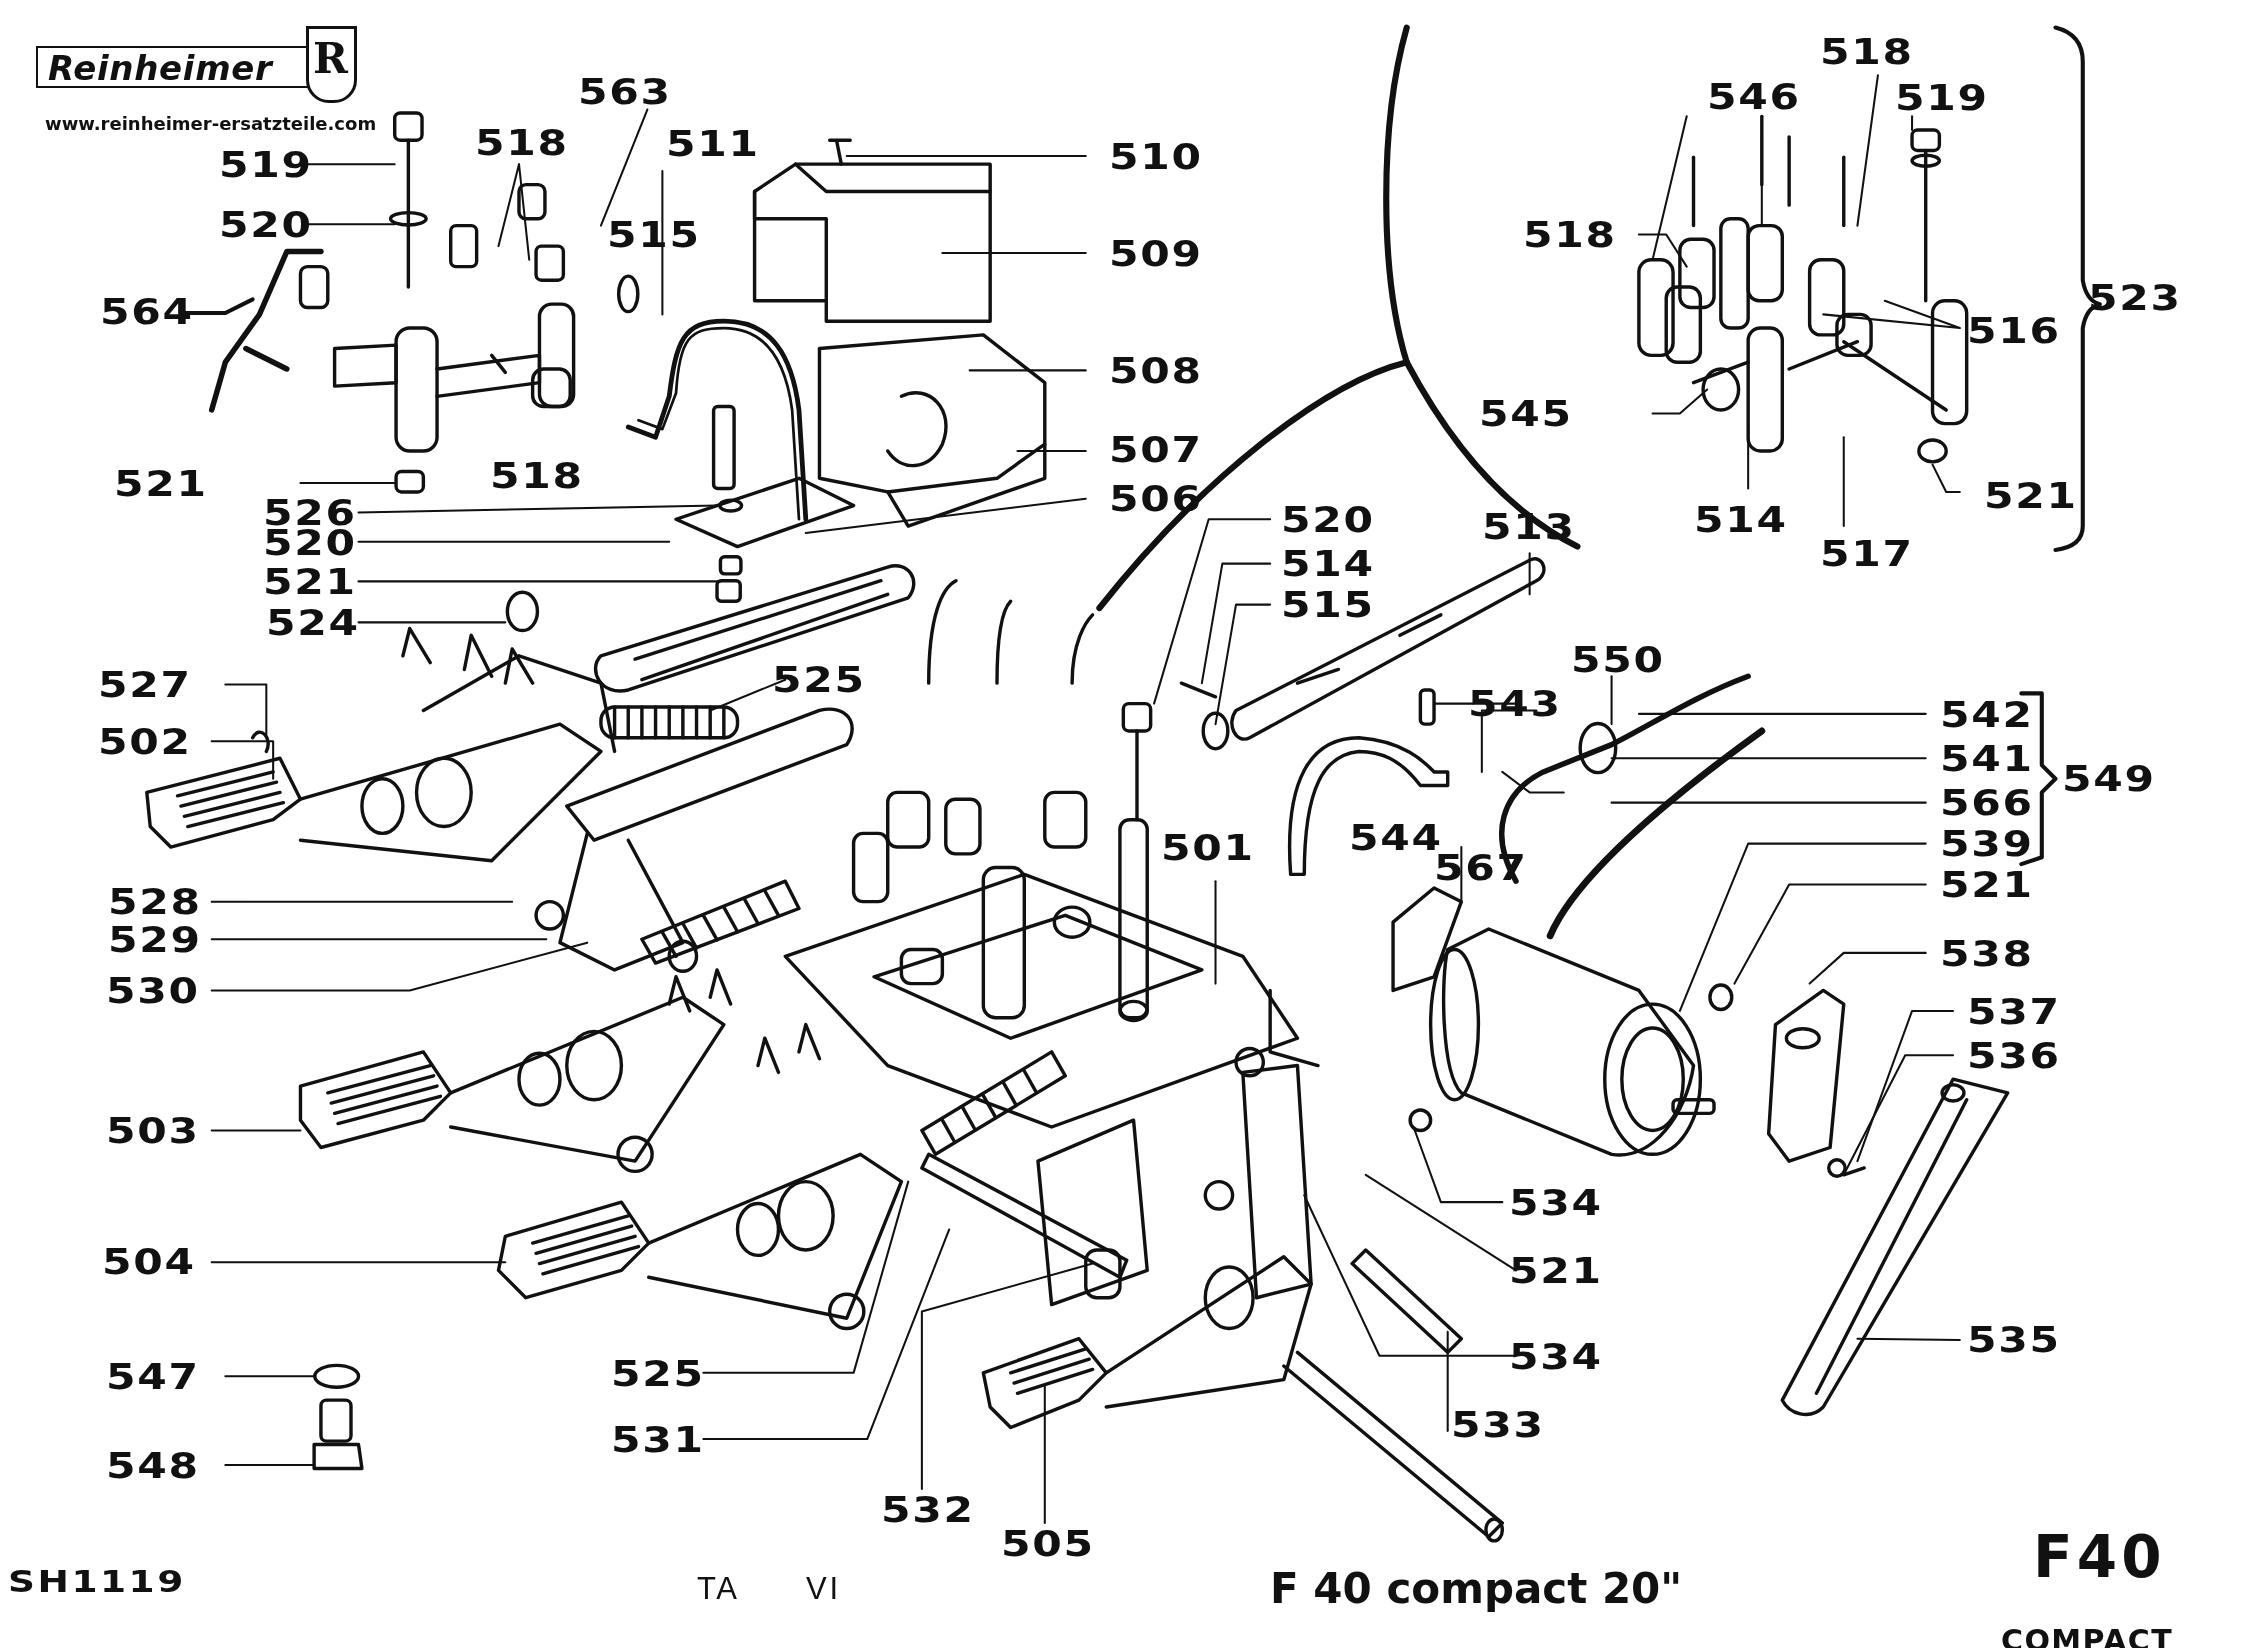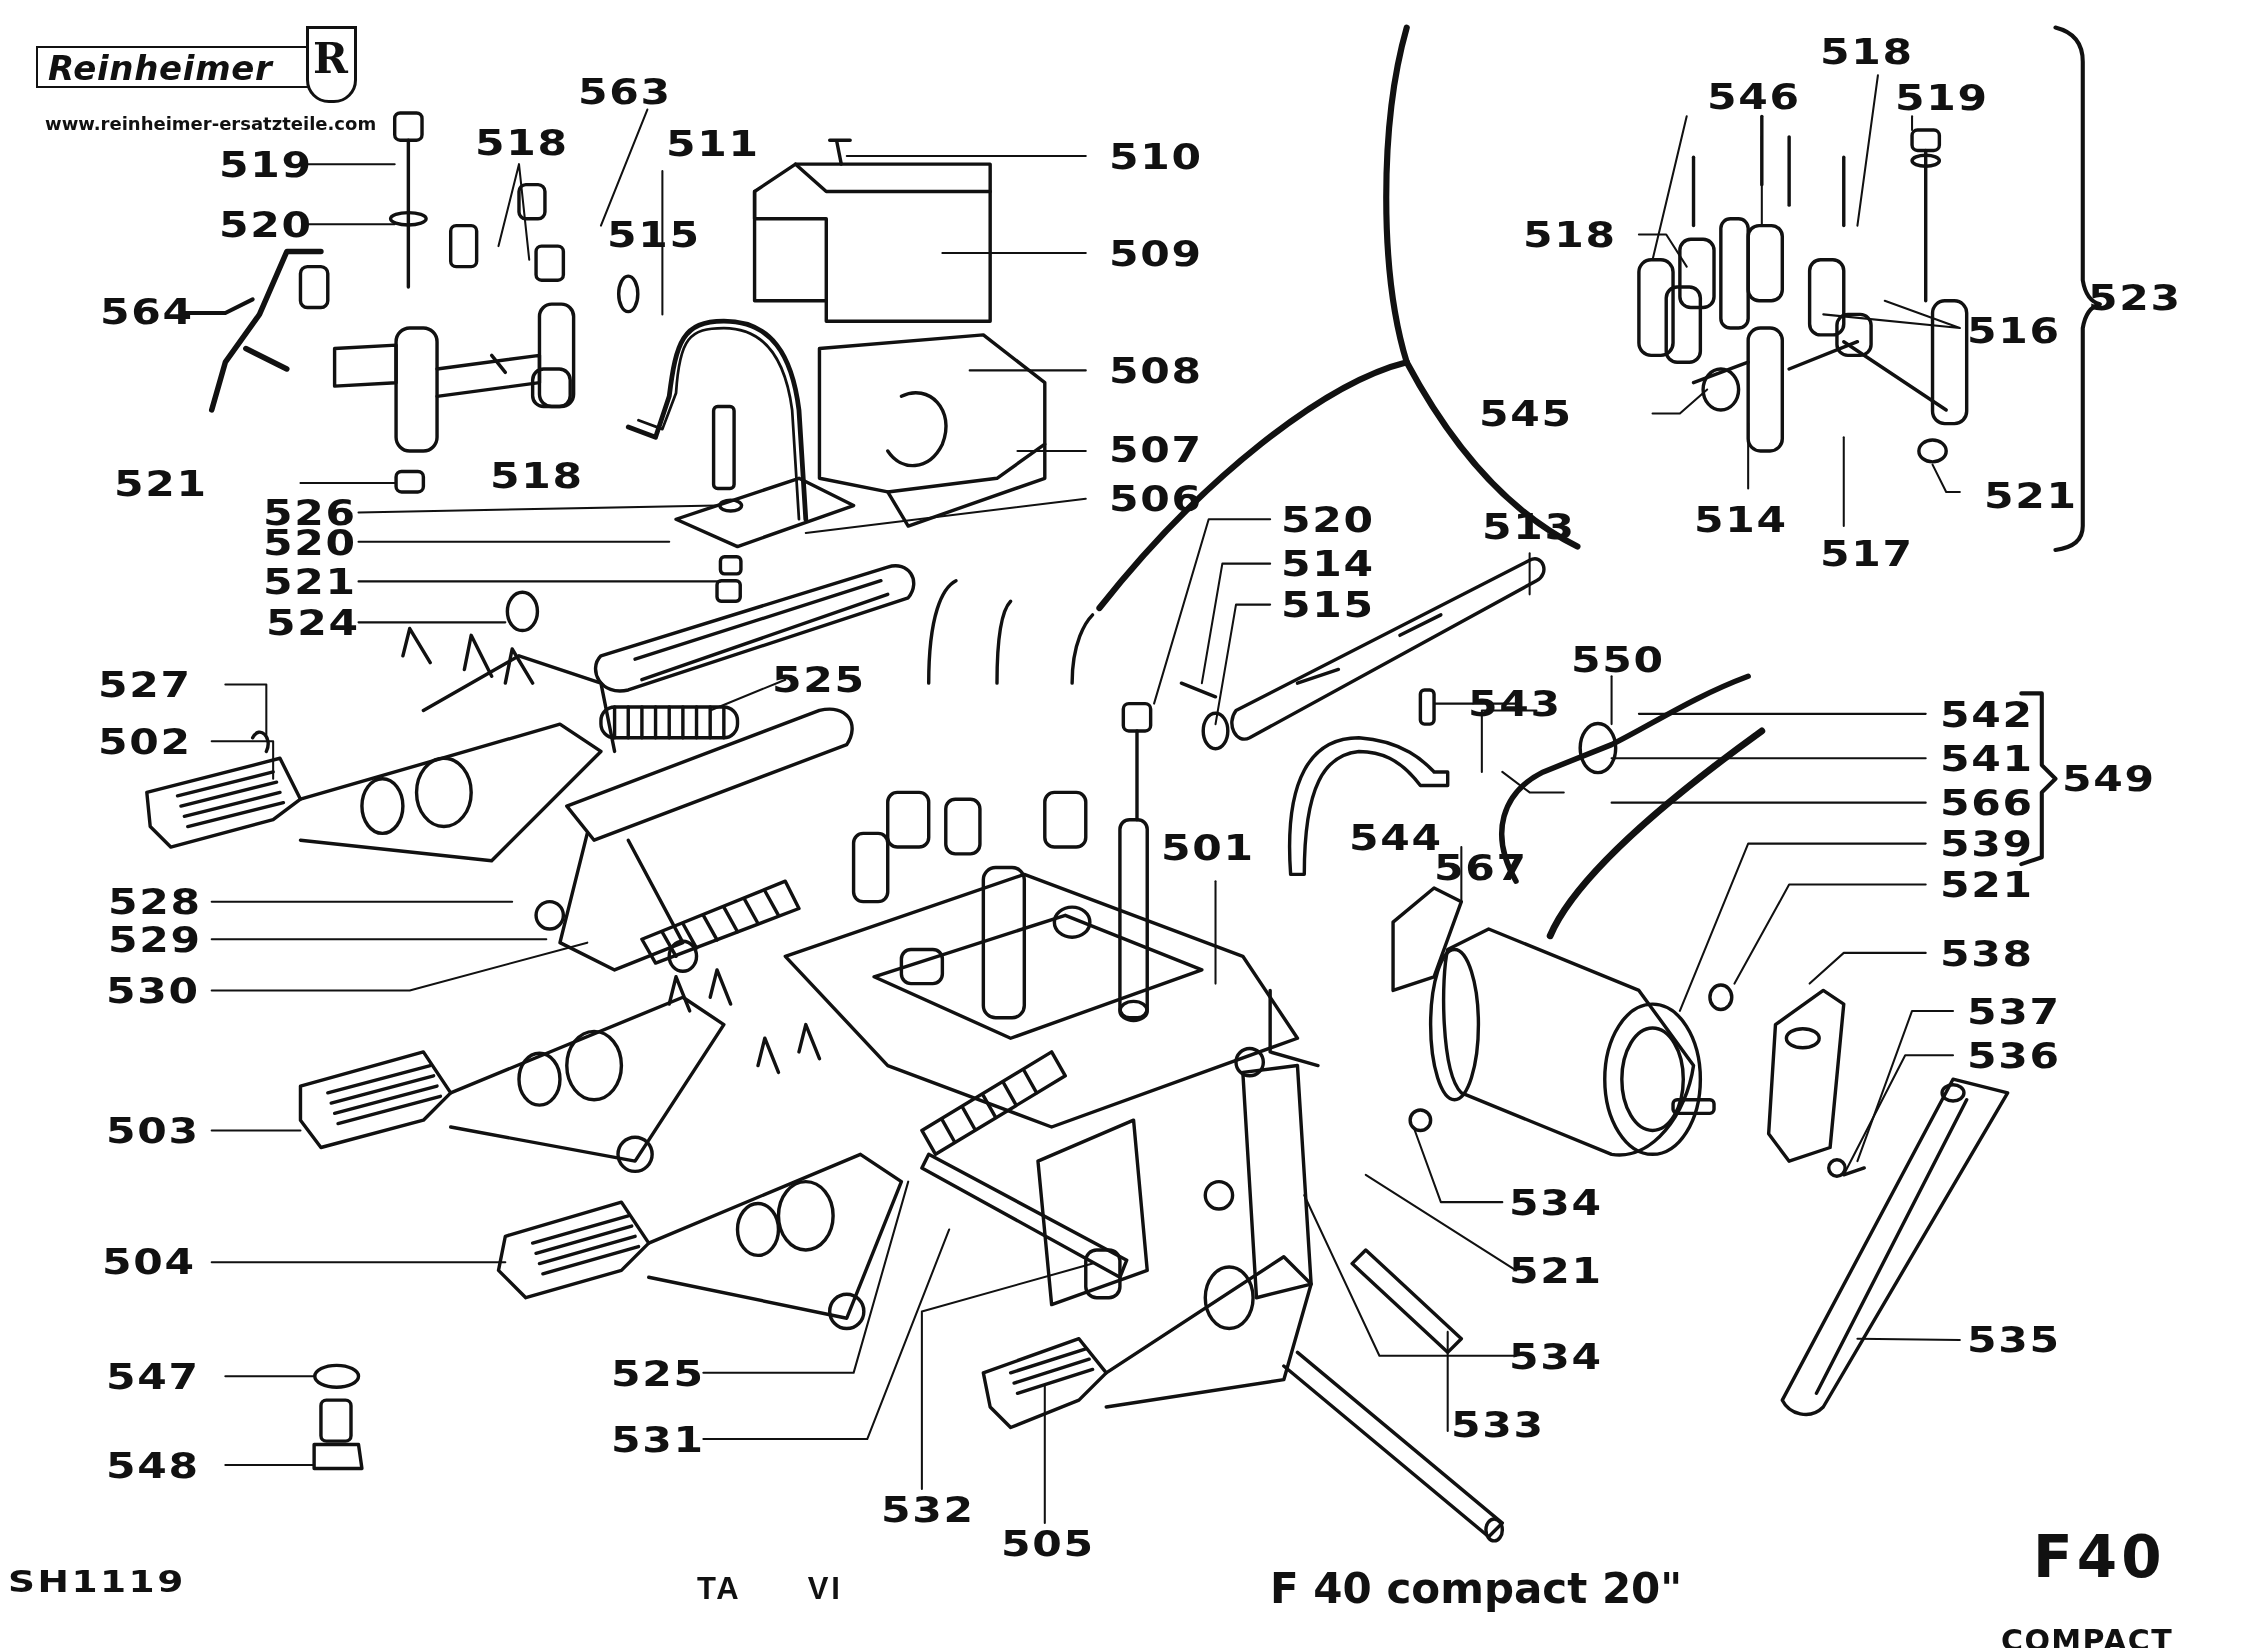--- a/index.html
+++ b/index.html
@@ -10,21 +10,21 @@
        letter-spacing:1.4px;line-height:1;color:#111;transform:scaleX(1.18);transform-origin:left top;white-space:nowrap;}
   .logo-box{position:absolute;left:36px;top:46px;width:294px;height:38px;border:2.7px solid #111;}
   .logo-text{position:absolute;left:48px;top:48px;font-family:"DejaVu Sans",sans-serif;font-weight:bold;
        font-style:italic;font-size:34px;color:#111;letter-spacing:0.7px;}
   .logo-shield{position:absolute;left:306px;top:26px;width:45px;height:71px;border:3.4px solid #111;
        border-radius:0 0 23px 23px;background:#fff;}
   .logo-r{position:absolute;left:313px;top:34px;font-family:"DejaVu Serif",serif;font-weight:bold;font-size:42px;color:#111;}
   .logo-url{position:absolute;left:45px;top:113px;font-family:"DejaVu Sans",sans-serif;font-weight:bold;font-size:18px;color:#111;}
   .foot-code{position:absolute;left:8.2px;top:1564px;font-weight:bold;font-size:30px;letter-spacing:2px;transform:scaleX(1.25);transform-origin:left top;}
   .foot-mid{position:absolute;left:697px;top:1571px;font-family:"Liberation Sans",sans-serif;font-size:31px;letter-spacing:2.7px;}
-  .foot-mid span{margin-right:55px;font-weight:bold;}
+  .foot-mid span{margin-right:55px;}
   .foot-title{position:absolute;left:1270px;top:1564px;font-family:"DejaVu Sans",sans-serif;font-weight:bold;font-size:42px;}
   .brand-big{position:absolute;left:1994px;top:1523px;font-family:"DejaVu Sans",sans-serif;font-weight:bold;font-size:58px;letter-spacing:4.1px;margin-left:39px;}
   .brand-small{position:absolute;left:2001px;top:1591px;font-family:"DejaVu Sans",sans-serif;font-weight:bold;font-size:30px;letter-spacing:1.4px;margin-top:32px;}
 </style>
 </head>
 <body>
 
 <div id="page">
 
   <div class="logo-box"></div>

